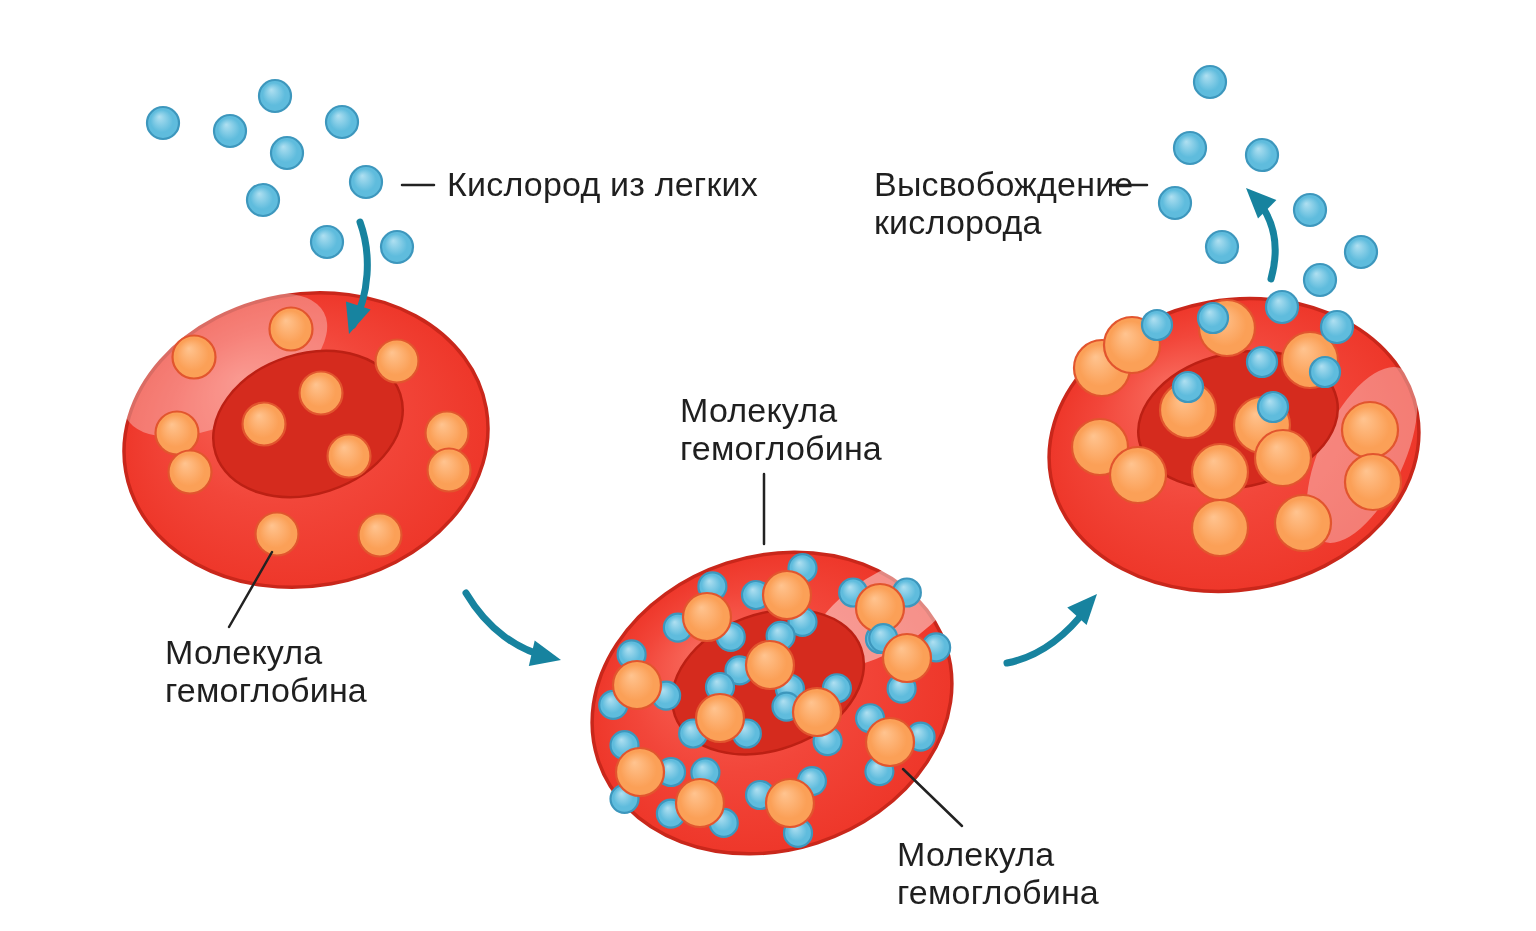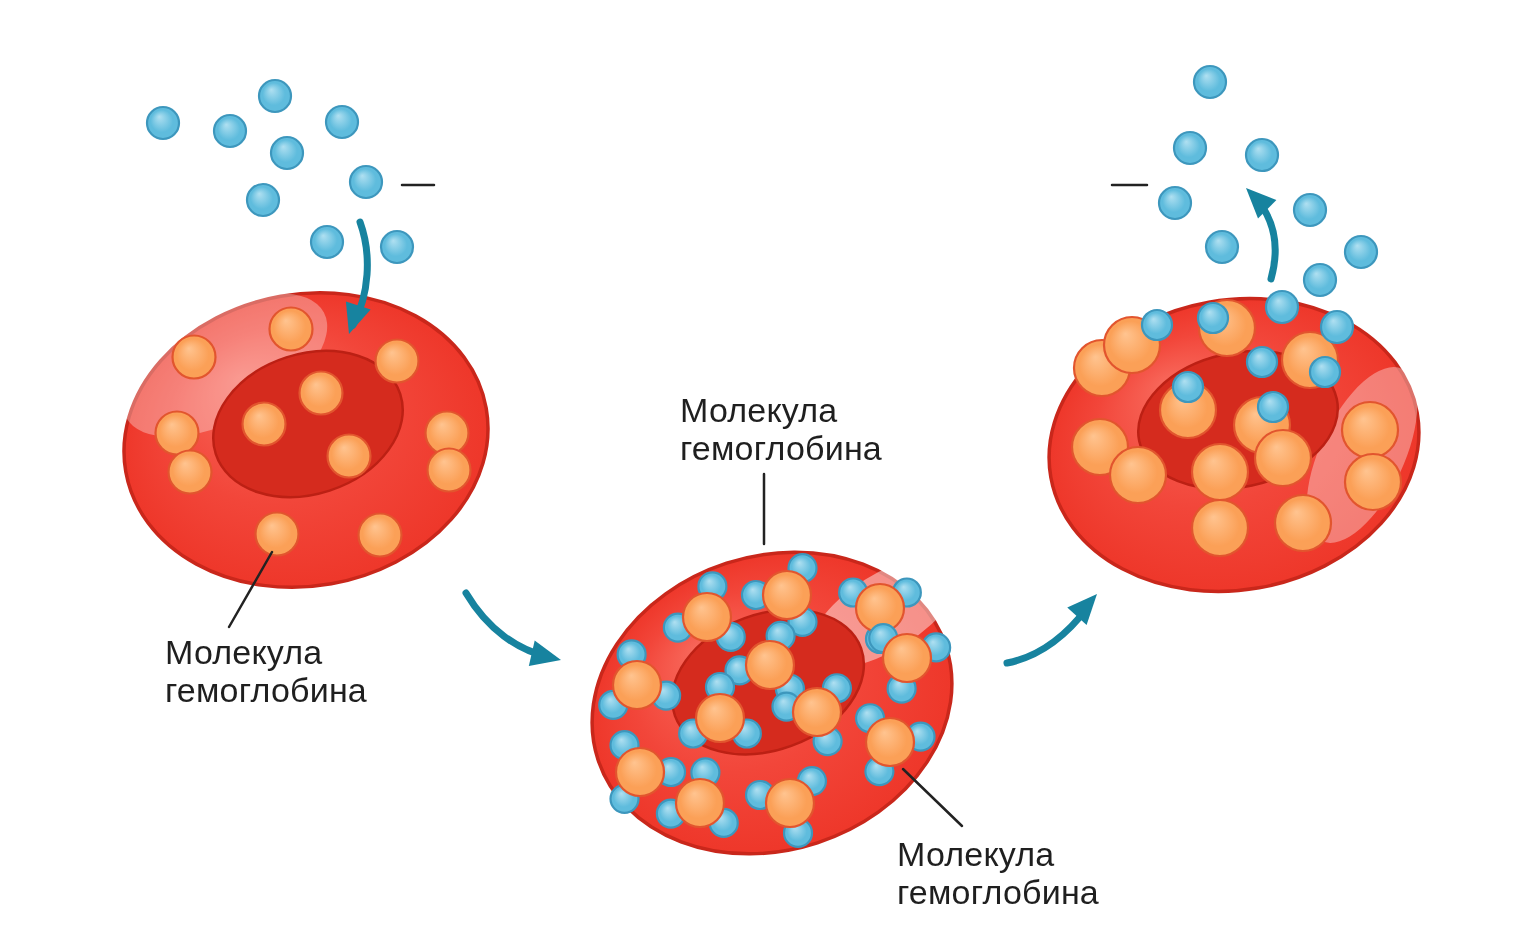--- a/index.html
+++ b/index.html
@@ -165,19 +165,22 @@
       <polygon points="1097,594 1086.5869645404405,624.9930426469871 1067.2651990780282,607.5956468816566" fill="#17839f"></polygon>
       <path d="M 1271 279 C 1281 243 1273 217 1254 196" fill="none" stroke="#17839f" stroke-width="7" stroke-linecap="round"></path>
       <polygon points="1246,188 1276.4055915910214,200.02081528017132 1258.0208152801713,218.40559159102153" fill="#17839f"></polygon>
       <line x1="272" y1="552" x2="229" y2="627" stroke="#222222" stroke-width="2.5" stroke-linecap="round"></line>
       <line x1="764" y1="474" x2="764" y2="544" stroke="#222222" stroke-width="2.5" stroke-linecap="round"></line>
       <line x1="903" y1="769" x2="962" y2="826" stroke="#222222" stroke-width="2.5" stroke-linecap="round"></line>
       <line x1="402" y1="185" x2="434" y2="185" stroke="#222222" stroke-width="2.5" stroke-linecap="round"></line>
       <line x1="1112" y1="185" x2="1147" y2="185" stroke="#222222" stroke-width="2.5" stroke-linecap="round"></line>
     </svg>
 
+  <div class="lbl" id="lbl-oxygen-lungs">Кислород из легких</div>
+  <div class="lbl" id="lbl-oxygen-release">Высвобождение
+кислорода</div>
   <div class="lbl" id="lbl-hemoglobin-top">Молекула
 гемоглобина</div>
   <div class="lbl" id="lbl-hemoglobin-left">Молекула
 гемоглобина</div>
   <div class="lbl" id="lbl-hemoglobin-right">Молекула
 гемоглобина</div>
 </div>
 
 </body></html>

